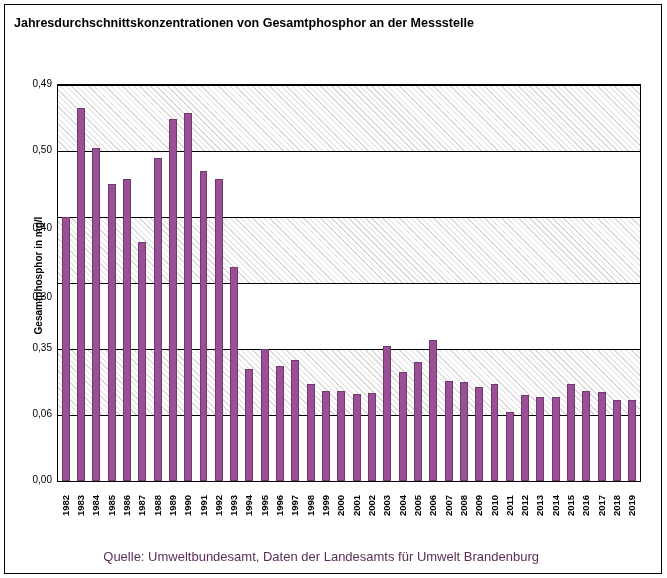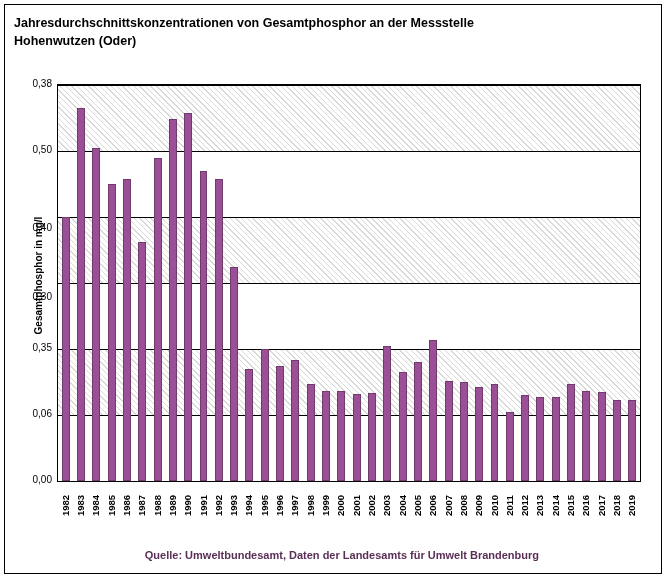--- a/index.html
+++ b/index.html
@@ -127,41 +127,39 @@
     font-size: 9.5px;
     font-weight: bold;
     transform: rotate(-90deg);
     transform-origin: center center;
     white-space: nowrap;
   }
   #source {
     position: absolute;
     right: 14px;
     top: 549px;
-    font-size: 11px;
+    font-size: 13px;
     color: #5a2f57;
     text-align: left;
-    font-weight: bold;
   }
 </style>
 </head>
 <body>
 
 <div id="page">
   <div id="figure-border"></div>
 
   <div id="chart-title">
     <div>Jahresdurchschnittskonzentrationen von Gesamtphosphor an der Messstelle</div>
-    <div>Hohenwutzen (Oder)</div>
   </div>
 
   <div id="ylabel">Gesamtphosphor in mg/l</div>
 
   <div id="yticks">
-      <div class="ytick-label" style="top: 79px;">0,38</div>
+      <div class="ytick-label" style="top: 79px;">0,49</div>
       <div class="ytick-label" style="top: 145px;">0,50</div>
       <div class="ytick-label" style="top: 223px; text-align: right;">0,40</div>
       <div class="ytick-label" style="top: 292px;">0,30</div>
       <div class="ytick-label" style="top: 343px;">0,35</div>
       <div class="ytick-label" style="top: 409px;">0,06</div>
       <div class="ytick-label" style="top: 475px;">0,00</div>
     </div>
 
   <div id="plot">
       <div class="hband" style="top: 0px; height: 66px;"></div>

